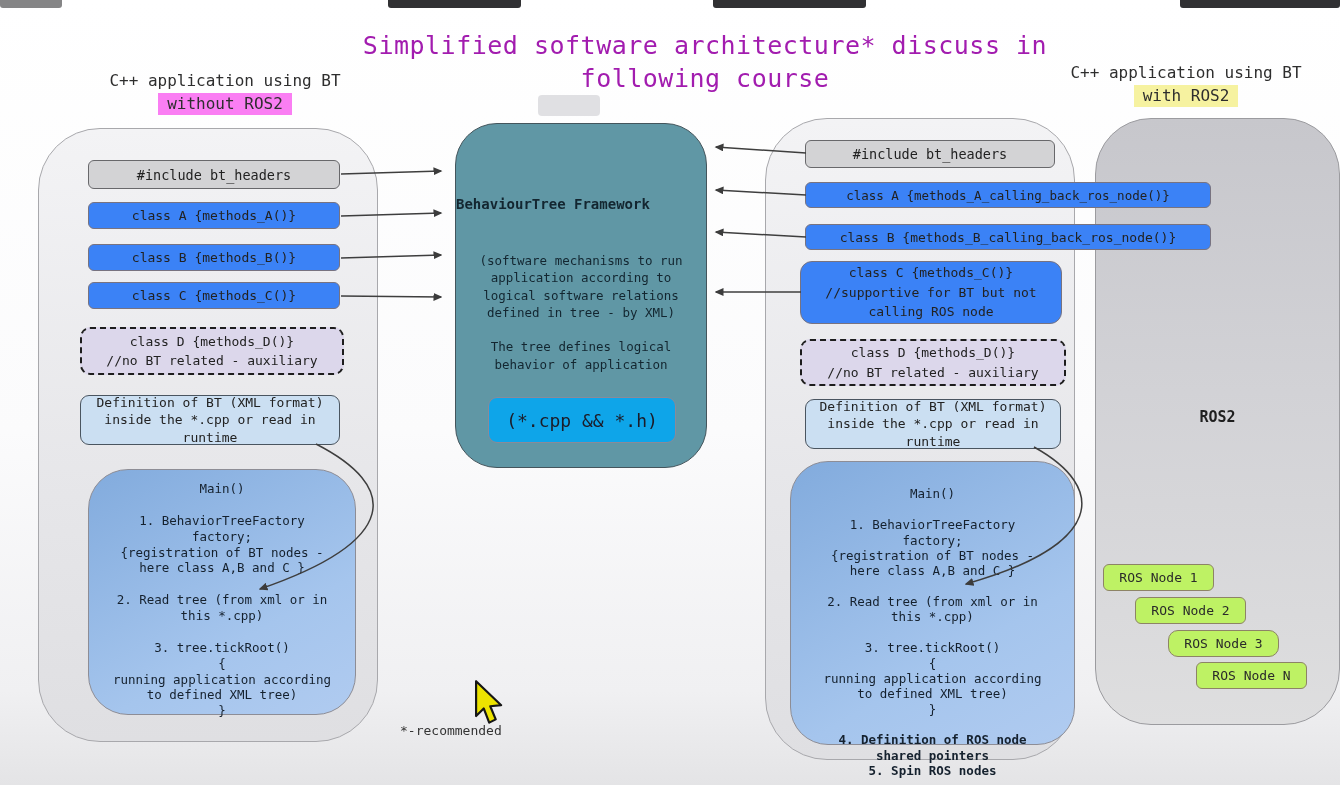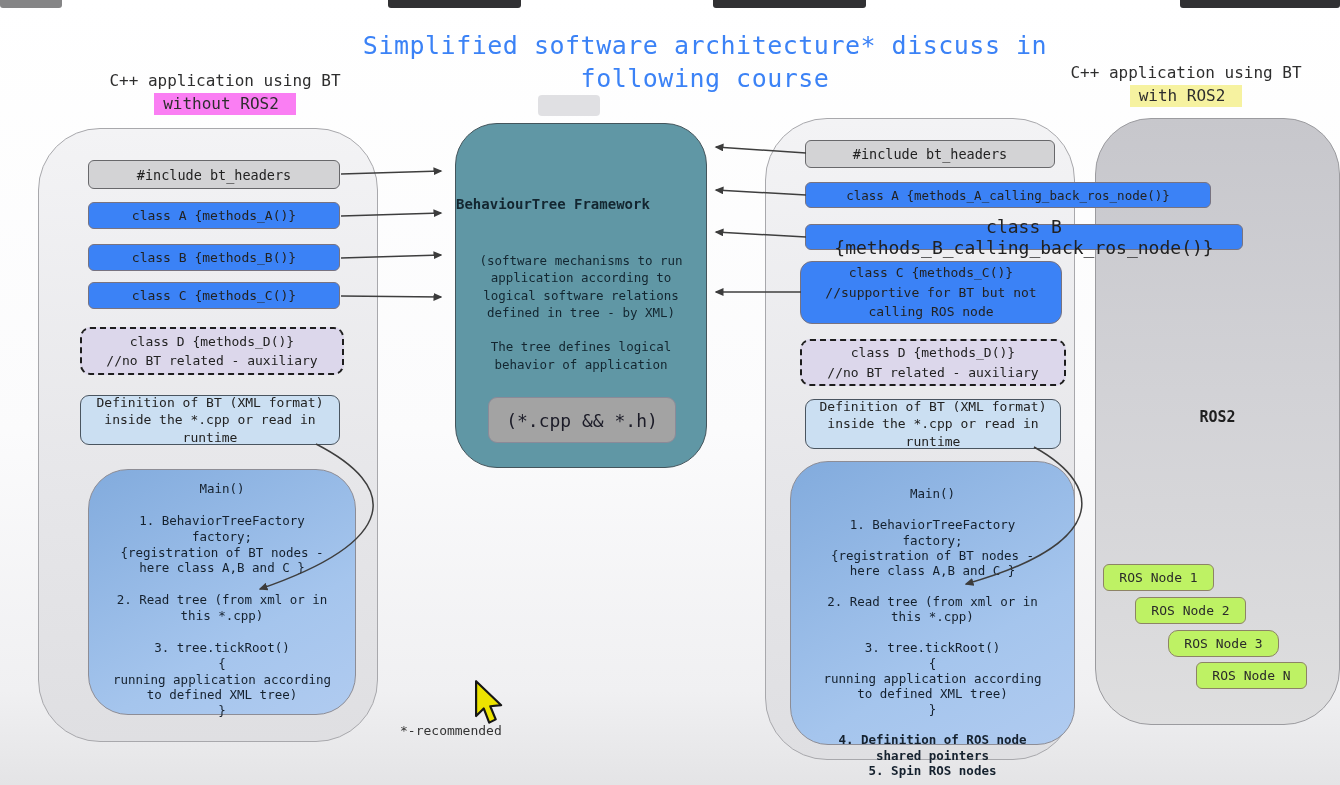--- a/index.html
+++ b/index.html
@@ -13,26 +13,26 @@
   }
   .abs { position:absolute; }
   .topbar { position:absolute; top:0; height:8px; background:#202022; border-radius:0 0 3px 3px; opacity:.92; }
   .tb1 { left:0; width:62px; opacity:.55; }
   .tb2 { left:388px; width:133px; }
   .tb3 { left:713px; width:153px; }
   .tb4 { left:1180px; width:160px; }
   .artifact { left:538px; top:95px; width:62px; height:21px; background:#d6d6da; border-radius:4px; opacity:.75; }
 
   .title { left:300px; top:30px; width:810px; text-align:center;
-           font-size:25px; line-height:1.3; letter-spacing:.5px; color:#3b82f6; }
+           font-size:25px; line-height:1.3; letter-spacing:.5px; color:#a21caf; }
 
   .col-header { text-align:center; font-size:16px; line-height:1.35; color:#2e2e2e; }
   .hdr-left  { left:70px;  top:70px; width:310px; }
   .hdr-right { left:1032px; top:62px; width:308px; }
-  .hl { display:inline-block; padding:0 17px 1px 9px; margin-top:1px; }
+  .hl { display:inline-block; padding:0 9px 1px 9px; margin-top:1px; }
   .hl-pink   { background:#fa7ef3; }
   .hl-yellow { background:#f6f2a0; }
 
   .panel { position:absolute; border:1.5px solid #a8a8ac; }
   .panel-left { left:38px; top:128px; width:340px; height:614px; border-radius:62px;
                 background:linear-gradient(180deg,#f3f3f5 0%,#e6e6e9 60%,#dfdfe2 100%); }
   .panel-right { left:765px; top:118px; width:310px; height:642px; border-radius:62px;
                 background:linear-gradient(180deg,#f3f3f5 0%,#e6e6e9 60%,#dfdfe2 100%); }
   .panel-ros { left:1095px; top:118px; width:245px; height:607px; border-radius:56px;
                background:linear-gradient(180deg,#c7c7cc 0%,#d2d2d6 45%,#dededf 100%);
@@ -54,26 +54,26 @@
   .l-classc  { left:88px; top:282px; width:252px; height:27px; }
   .l-classd  { left:80px; top:327px; width:264px; height:48px; }
   .l-defbt   { left:80px; top:395px; width:260px; height:50px; }
   .l-main    { left:88px; top:469px; width:268px; height:246px; border-radius:40px;
                font-size:12.5px; line-height:1.27; padding-top:11px; }
 
   .center-box { left:455px; top:123px; width:252px; height:345px; border-radius:42px;
                 background:#6097a5; border:1.5px solid #44555c; color:#132630; }
   .c-title { left:0; top:72px; width:100%; text-align:left; font-weight:bold; font-size:14px; }
   .c-body  { left:0; top:128px; width:100%; text-align:center; font-size:12.5px; line-height:1.38; }
-  .c-files { left:32px; top:273px; width:188px; height:46px; background:#a3a3a3;
+  .c-files { left:32px; top:273px; width:188px; height:46px; background:#0ea5e9;
              border:1.5px solid #8a8a98; border-radius:9px; font-size:18px; color:#1c1c28; }
 
   .r-include { left:805px; top:140px; width:250px; height:28px; font-size:13.5px; }
   .r-classa  { left:805px; top:182px; width:406px; height:26px; font-size:12.5px; }
-  .r-classb  { left:805px; top:224px; width:438px; height:26px; font-size:18px; }
+  .r-classb  { left:805px; top:224px; width:406px; height:26px; font-size:13px; }
   .r-classc  { left:800px; top:261px; width:262px; height:63px; border-radius:12px; line-height:1.5; }
   .r-classd  { left:800px; top:339px; width:266px; height:47px; }
   .r-defbt   { left:805px; top:399px; width:256px; height:50px; }
   .r-main    { left:790px; top:461px; width:285px; height:284px; border-radius:38px;
                font-size:12.5px; line-height:1.23; padding-top:9px; }
   .r-main .bold { font-weight:bold; display:block; }
   .r-main span { display:block; }
 
   .ros-title { left:1095px; top:408px; width:245px; text-align:center;
                font-weight:bold; font-size:15px; color:#1f1f1f; }

